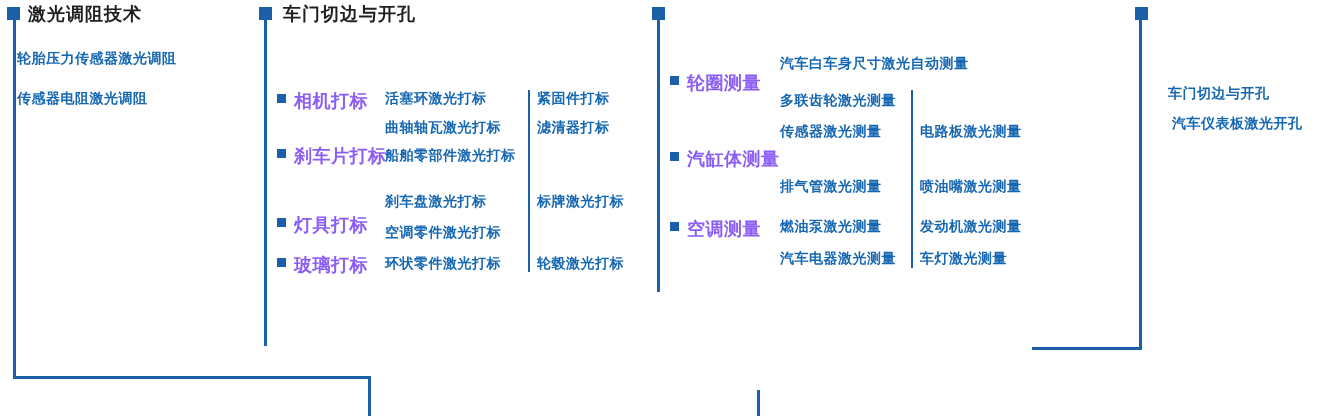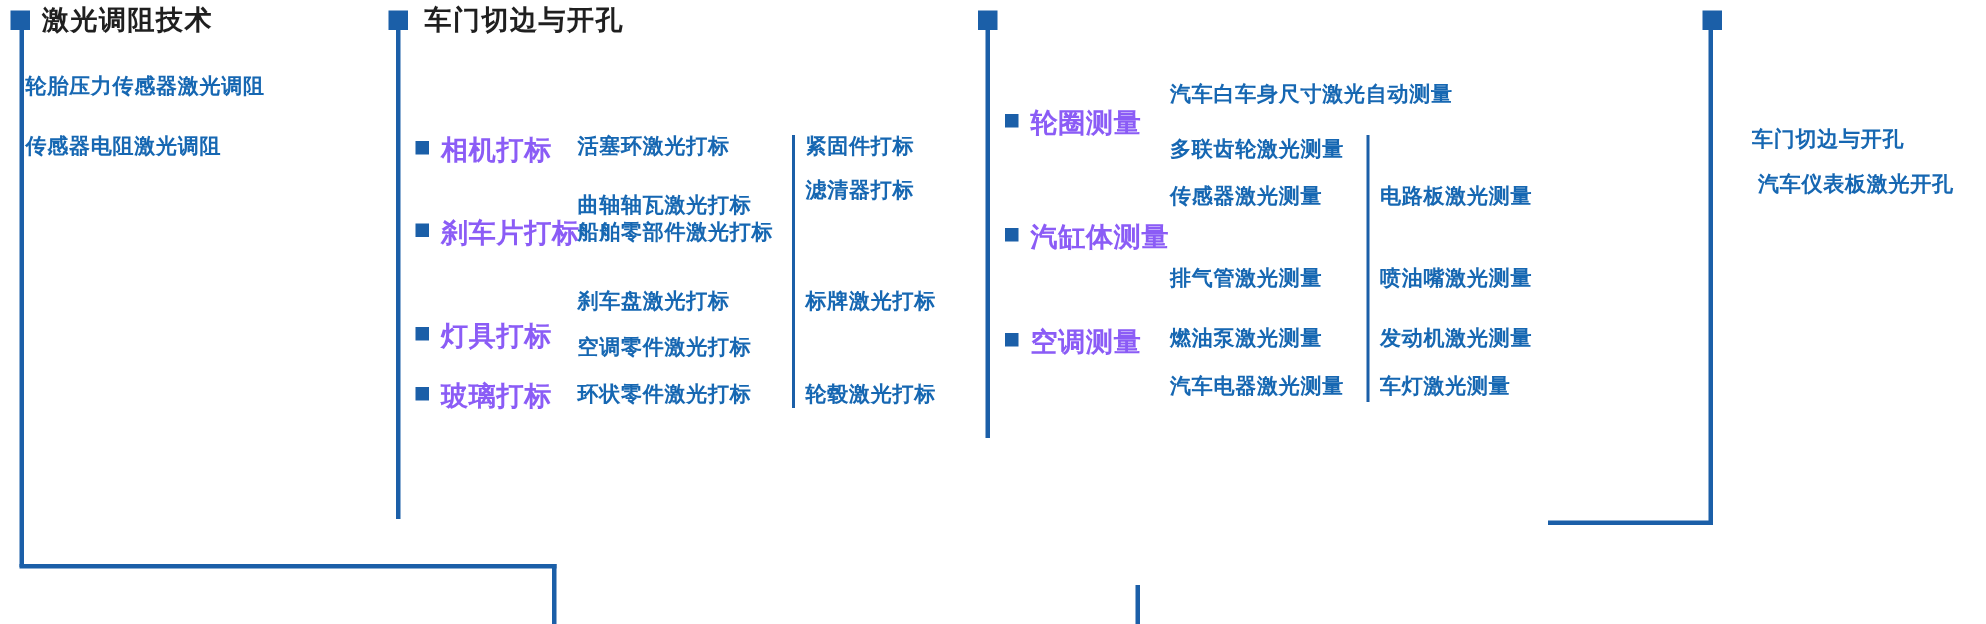--- a/index.html
+++ b/index.html
@@ -48,21 +48,21 @@
   <div class="sq-s" style="left:277px;top:94px"></div>
   <div class="sub-text" style="left:294px;top:90px">相机打标</div>
   <div class="sq-s" style="left:277px;top:149px"></div>
   <div class="sub-text" style="left:294px;top:145px">刹车片打标</div>
   <div class="sq-s" style="left:277px;top:218px"></div>
   <div class="sub-text" style="left:294px;top:214px">灯具打标</div>
   <div class="sq-s" style="left:277px;top:258px"></div>
   <div class="sub-text" style="left:294px;top:254px">玻璃打标</div>
 
   <div class="blue-item" style="left:385px;top:90px">活塞环激光打标</div>
-  <div class="blue-item" style="left:385px;top:129px">曲轴轴瓦激光打标</div>
+  <div class="blue-item" style="left:385px;top:119px">曲轴轴瓦激光打标</div>
   <div class="blue-item" style="left:385px;top:147px">船舶零部件激光打标</div>
   <div class="blue-item" style="left:385px;top:193px">刹车盘激光打标</div>
   <div class="blue-item" style="left:385px;top:224px">空调零件激光打标</div>
   <div class="blue-item" style="left:385px;top:255px">环状零件激光打标</div>
 
   <div class="divider" style="left:528px;top:90px;width:2px;height:182px"></div>
 
   <div class="blue-item" style="left:537px;top:90px">紧固件打标</div>
   <div class="blue-item" style="left:537px;top:119px">滤清器打标</div>
   <div class="blue-item" style="left:537px;top:193px">标牌激光打标</div>

